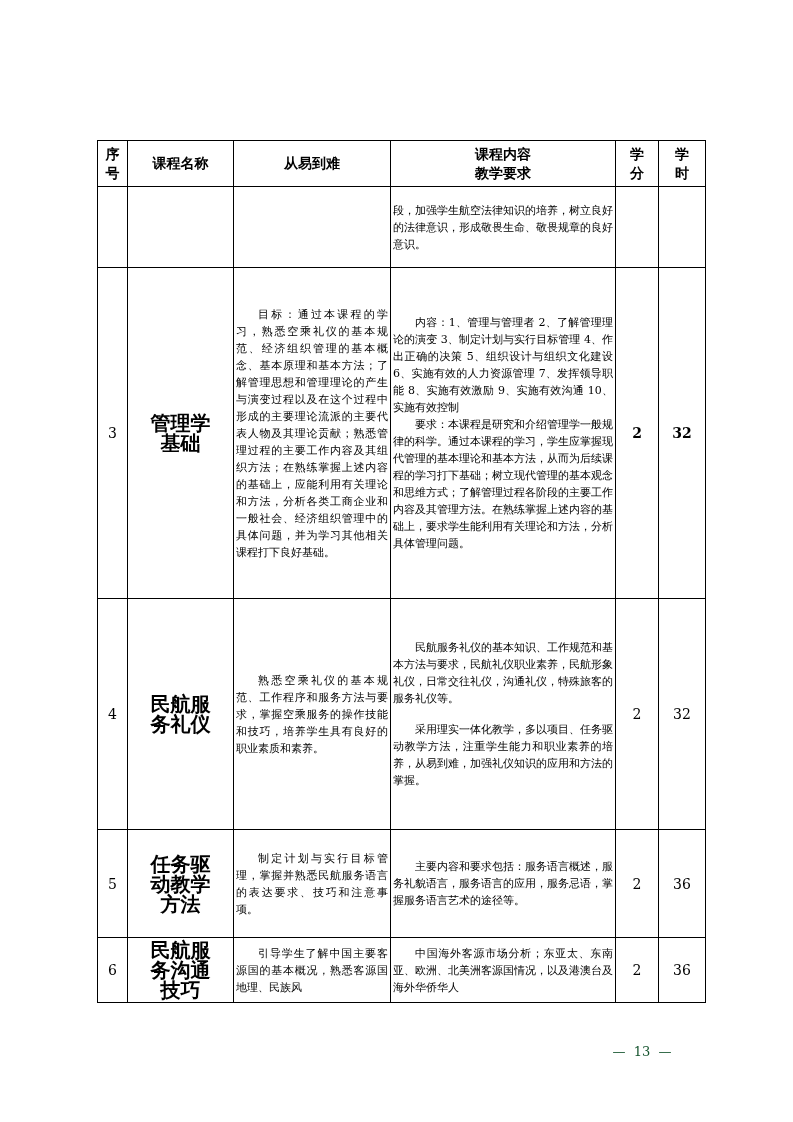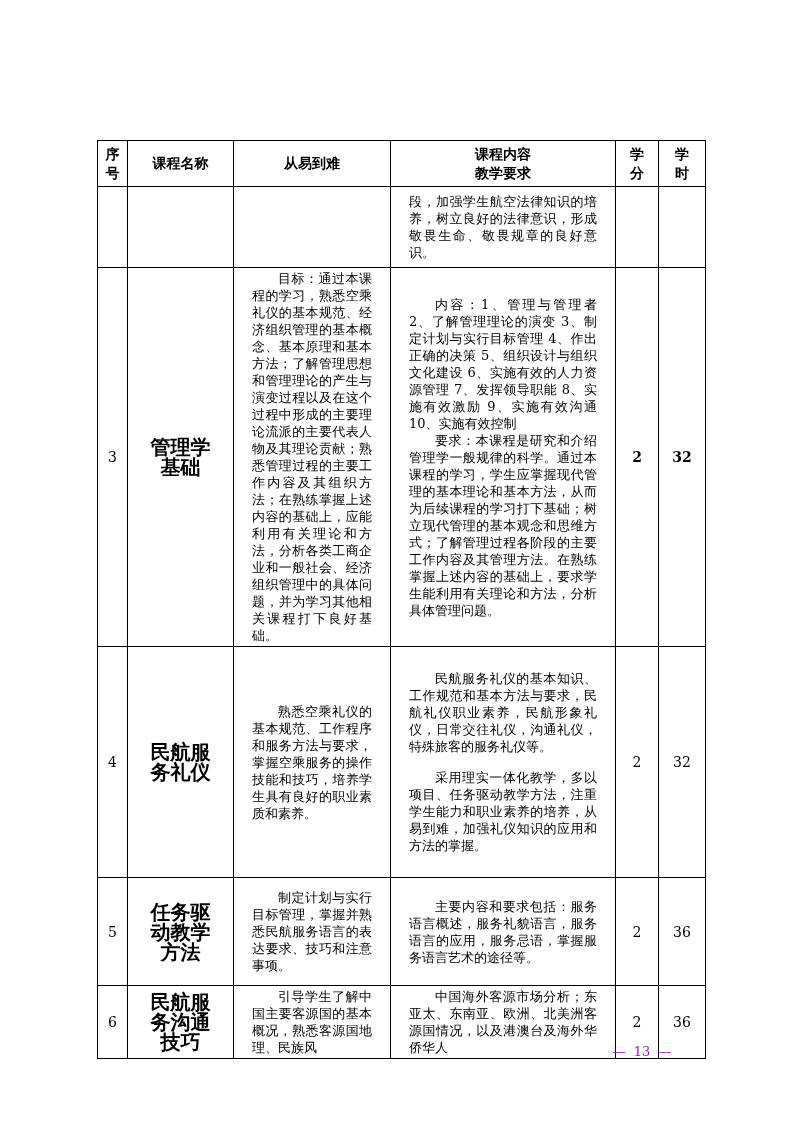--- a/index.html
+++ b/index.html
@@ -26,38 +26,38 @@
     font-size:14px; font-weight:bold; text-align:center;
     line-height:19px; padding:2px; white-space:pre-line;
     height:41px;
   }
   td.serial { text-align:center; font-size:14px; padding:2px; }
   td.name {
     text-align:center; font-weight:bold; font-size:20px;
     line-height:20px; padding:2px 15px;
   }
   td.goal, td.content {
-    font-size:13px; line-height:17px;
+    font-size:11px; line-height:17px;
     text-align:justify; text-justify:inter-character;
-    padding:2px 18px;
+    padding:2px 2px;
     margin-top:12px;
   }
   td.goal p, td.content p { margin:0; text-indent:2em; }
   p.no-indent { text-indent:0 !important; }
   p.para-gap { margin-top:14px !important; }
   td.num { text-align:center; font-size:14px; padding:2px; }
   td.num.bold { font-weight:bold; }
   tr.r-cont  td { height:76px; }
   tr.r-3     td { height:326px; }
   tr.r-4     td { height:226px;border-radius:15px; }
   tr.r-5     td { height:103px; }
   tr.r-6     td { height:52px; }
   .footer-page-number {
     position:absolute; left:592px; top:1044px; width:100px;
-    text-align:center; font-size:13px; color:#a21caf;
+    text-align:center; font-size:13px; color:#14532d;
     white-space:pre;
   }
 </style>
 </head>
 <body>
 
 <table class="doc-table">
   <colgroup>
     <col style="width:30px">
     <col style="width:106px">

